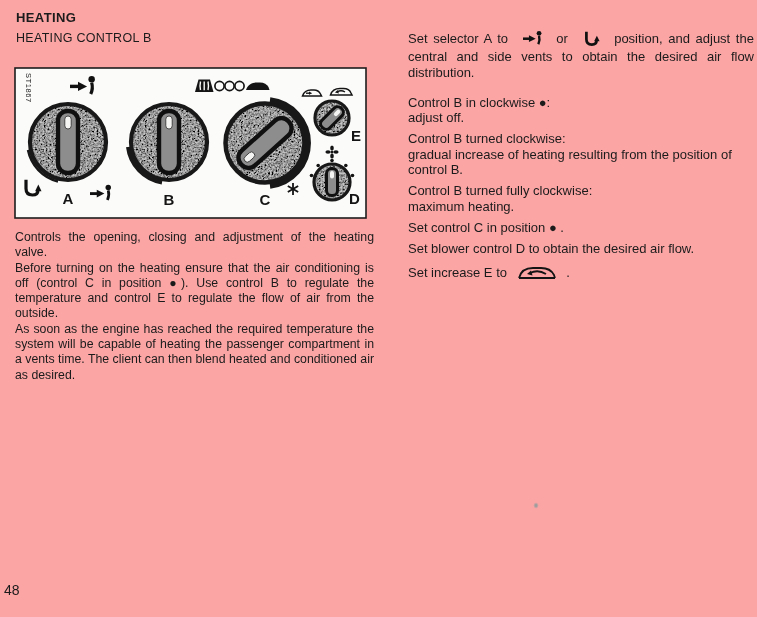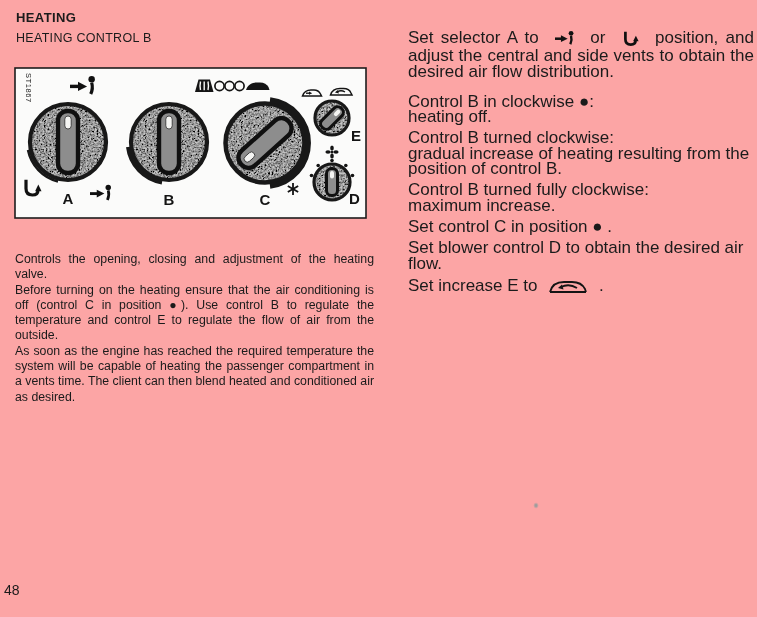--- a/index.html
+++ b/index.html
@@ -1,23 +1,23 @@
 <!DOCTYPE html>
 <html><head>
 <meta charset="utf-8">
 <style>
   html,body{margin:0;padding:0;background:#e9e9e7;}
   .page{position:relative;width:757px;height:617px;background:#fca5a5;color:#1b1b1b;
         font-family:"Liberation Sans",sans-serif;overflow:hidden;}
   .title{position:absolute;left:16px;top:10px;font-size:13px;font-weight:bold;letter-spacing:.4px;}
   .subtitle{position:absolute;left:16px;top:31px;font-size:12.5px;letter-spacing:.3px;}
   .figure{position:absolute;left:14px;top:67px;}
-  .leftcol{position:absolute;left:15px;top:252px;width:359px;font-size:12.3px;line-height:15.3px;text-align:justify;}
+  .leftcol{position:absolute;left:15px;top:230px;width:359px;font-size:12.3px;line-height:15.3px;text-align:justify;}
   .leftcol p{margin:0;}
-  .rightcol{position:absolute;left:408px;top:30px;width:346px;font-size:17px;line-height:15.3px;}
+  .rightcol{position:absolute;left:408px;top:30px;width:346px;font-size:13px;line-height:15.3px;}
   .rightcol p{margin:0 0 6px;}
   .rightcol p.bigGap{margin-bottom:15px;}
   .just{text-align:justify;}
   .inline-icon{display:inline-block;vertical-align:-3px;margin:0 9px;}
   .inline-icon.car{vertical-align:-5px;margin:0 5px;}
   .pagenum{position:absolute;left:4px;top:582px;font-size:14px;}
   .artifact{position:absolute;left:533px;top:502px;width:6px;height:7px;
             background:radial-gradient(#9d9d9d 20%,rgba(0,0,0,0) 65%);}
   svg text{font-family:"Liberation Sans",sans-serif;}
   .dlabel{font-weight:bold;font-size:15px;fill:#141414;}
@@ -185,31 +185,31 @@
         <svg width="17" height="15" viewBox="0 0 12.5 11">
           <path d="M2.5,0.5 L2.5,6 Q2.5,10 6.5,10 Q10,10 10,6.8" stroke="#111" stroke-width="2" fill="none"></path>
           <path d="M8.2,7.6 L10.2,3.4 L12.2,7.6 Z" fill="#111"></path>
         </svg>
       </span>
       <span>position, and adjust the central and side vents to obtain the desired air flow distribution.</span>
     </p>
 
     <p>
       <span>Control B in clockwise ●:</span><br>
-      <span>heating off.</span>
+      <span>adjust off.</span>
     </p>
 
     <p>
       <span>Control B turned clockwise:</span><br>
       <span>gradual increase of heating resulting from the position of control B.</span>
     </p>
 
     <p>
       <span>Control B turned fully clockwise:</span><br>
-      <span>maximum increase.</span>
+      <span>maximum heating.</span>
     </p>
 
     <p>Set control C in position ● .</p>
 
     <p>Set blower control D to obtain the desired air flow.</p>
 
     <p>
       <span>Set increase E to</span>
       <span class="inline-icon car">
         <svg width="42" height="19" viewBox="0 0 42 19">

